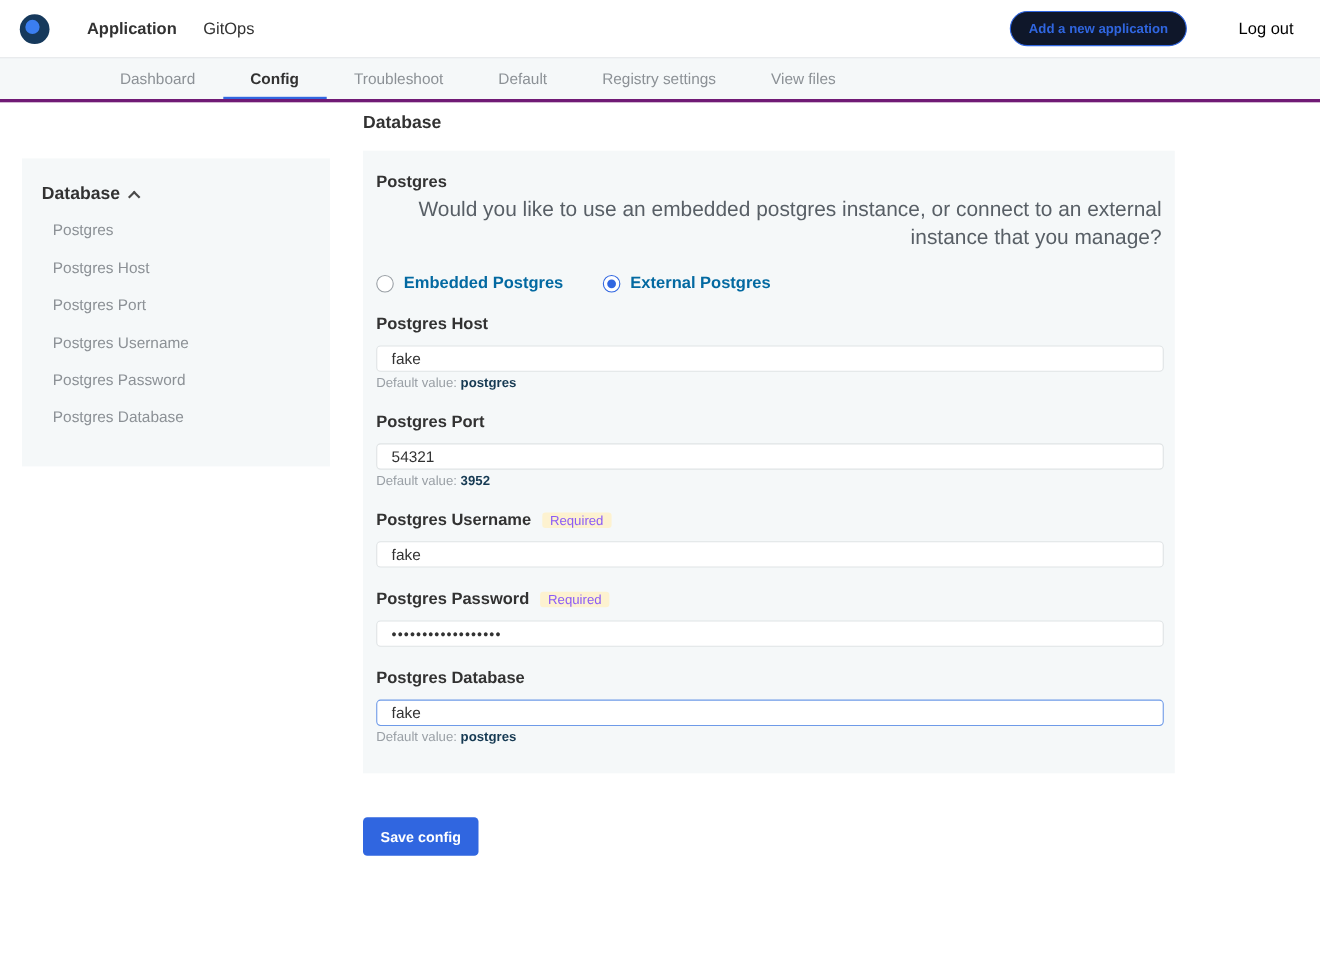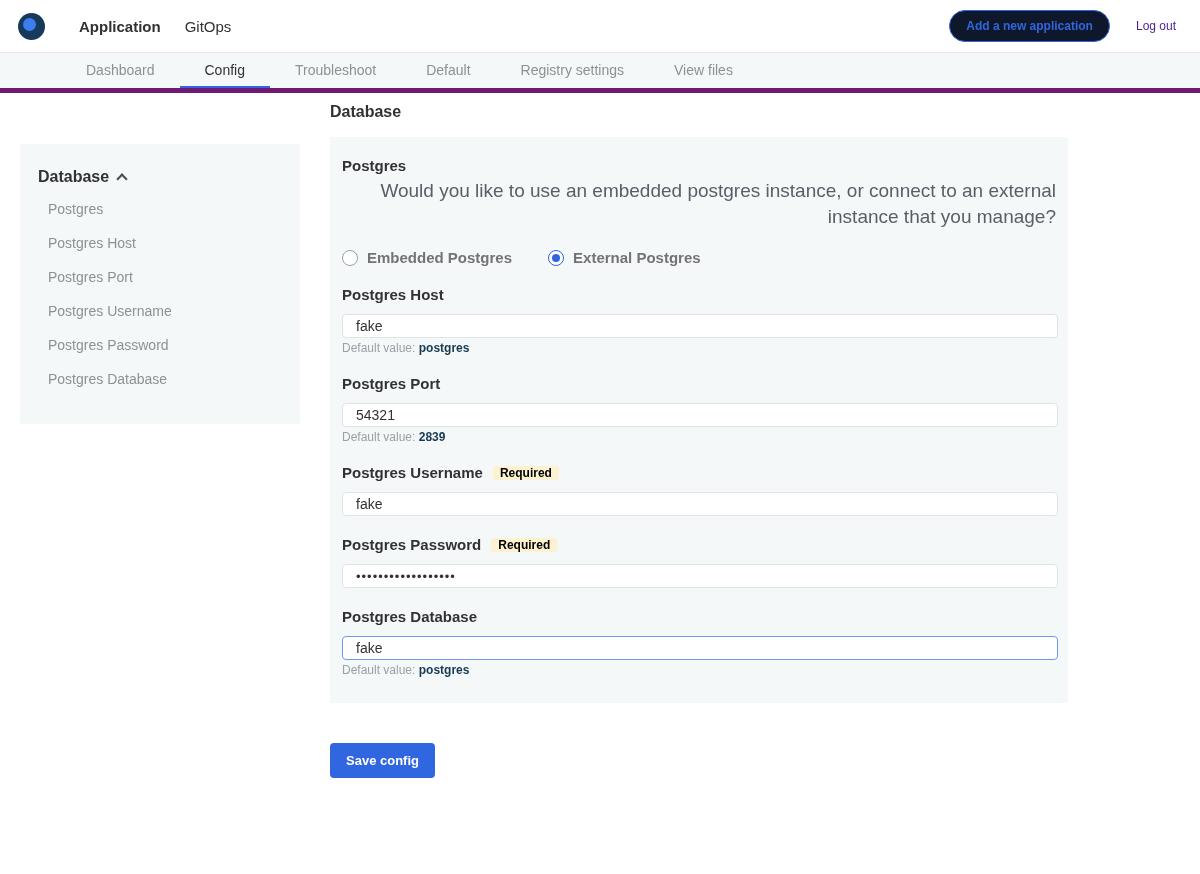--- a/index.html
+++ b/index.html
@@ -7,26 +7,26 @@
 
   
   .topbar { display: flex; align-items: center; height: 52px; padding: 0 24px 0 10px; background: #fff; }
   .logo { width: 27px; height: 27px; border-radius: 50%; background: #16395c; position: relative; margin-left: 8px; flex: 0 0 auto; }
   .logo::after { content: ""; position: absolute; left: 5px; top: 5px; width: 13px; height: 13px; border-radius: 50%; background: #3b7ef0; }
   .topbar-tabs { display: flex; align-items: center; margin-left: 34px; gap: 24px; height: 100%; }
   .topbar-tab { font-size: 15px; color: #323232; cursor: pointer; display: flex; align-items: center; height: 100%; }
   .topbar-tab.active { font-weight: bold; }
   .topbar-right { margin-left: auto; display: flex; align-items: center; gap: 26px; }
   .add-app-btn { border: 1px solid #3066e0; color: #3066e0; background: #0f172a; font-weight: bold; font-size: 12px; padding: 8px 16px; border-radius: 17px; cursor: pointer; font-family: "Liberation Sans", sans-serif; }
-  .logout { font-size: 12px; color: #4c1d95; cursor: pointer; }
+  .logout { font-size: 15px; color: #000000; cursor: pointer; margin-left: 21px; }
 
   
-  .subnav { display: flex; align-items: stretch; height: 41px; background: #f5f8f9; border-top: 1px solid #e5e8ea; border-bottom: 5px solid #701a75; padding-left: 61px; }
+  .subnav { display: flex; align-items: stretch; height: 41px; background: #f5f8f9; border-top: 1px solid #e5e8ea; border-bottom: 3px solid #701a75; padding-left: 84px; }
   .subnav-item { display: flex; align-items: center; padding: 0 25px; font-size: 14px; color: #8c9196; cursor: pointer; border-bottom: 2px solid transparent; }
-  .subnav-item.active { color: #323232; font-weight: normal; border-bottom: 2px solid #3066e0; }
+  .subnav-item.active { color: #323232; font-weight: bold; border-bottom: 2px solid #3066e0; }
 
   
   .content { display: flex; align-items: flex-start; padding: 51px 0 0 20px; }
   .sidebar { width: 280px; background: #f5f8f9; padding: 24px 18px 28px 18px; }
   .sidebar-group-title { font-size: 16px; font-weight: bold; color: #323232; display: flex; align-items: center; gap: 9px; cursor: pointer; }
   .chevron-up { display: inline-block; width: 8px; height: 8px; border-left: 2px solid #4a4a4a; border-top: 2px solid #4a4a4a; transform: rotate(45deg); margin-top: 4px; }
   .sidebar-items { margin-top: 6px; }
   .sidebar-item { font-size: 14px; color: #8c9196; padding: 9px 0 9px 10px; cursor: pointer; }
 
   
@@ -34,26 +34,26 @@
   .main-title { font-size: 16px; font-weight: bold; margin: -41px 0 16px 0; }
   .panel { background: #f5f8f9; padding: 20px 12px 26px 12px; }
   .group-label { font-size: 15px; font-weight: bold; color: #323232; }
   .group-help { font-size: 19px; color: #585f66; margin-top: 4px; line-height: 1.35; text-align: right; }
 
   .radio-row { display: flex; align-items: center; gap: 36px; margin-top: 20px; }
   .radio-option { display: flex; align-items: center; gap: 9px; cursor: pointer; }
   .radio-circle { width: 16px; height: 16px; border-radius: 50%; border: 1px solid #9aa0a6; background: #fff; position: relative; flex: 0 0 auto; }
   .radio-option.selected .radio-circle { border-color: #3066e0; }
   .radio-option.selected .radio-circle::after { content: ""; position: absolute; left: 3px; top: 3px; width: 8px; height: 8px; border-radius: 50%; background: #3066e0; }
-  .radio-label { font-size: 15px; font-weight: bold; color: #737373; }
+  .radio-label { font-size: 15px; font-weight: bold; color: #0369a1; }
 
   .field { margin-top: 20px; }
   .field-label-row { display: flex; align-items: center; gap: 10px; }
   .field-label { font-size: 15px; font-weight: bold; color: #323232; }
-  .required-badge { font-size: 12px; color: #000000; background: #fdf2d0; padding: 0 7px; border-radius: 3px; font-weight: bold; }
+  .required-badge { font-size: 12px; color: #8b5cf6; background: #fdf2d0; padding: 0 7px; border-radius: 3px; }
   .text-input { display: block; width: 716px; height: 24px; margin-top: 11px; border: 1px solid #dfe3e5; border-radius: 4px; background: #fff; padding: 0 13px; font-size: 14px; color: #323232; font-family: "Liberation Sans", sans-serif; outline: none; }
   .text-input.focused { border-color: #6e9ae8; }
   .text-input.password { letter-spacing: 1px; font-size: 13px; }
   .helper { margin-top: 3px; font-size: 12px; color: #9aa0a6; }
   .helper b { color: #163a53; }
 
   .save-btn { margin: 40px 0 30px 0; background: #3066e0; color: #fff; border: none; border-radius: 4px; font-weight: bold; font-size: 13px; padding: 10px 16px; cursor: pointer; font-family: "Liberation Sans", sans-serif; }
 </style>
 </head>
 <body>
@@ -125,21 +125,21 @@
         </div>
       </div>
 
       <div class="field">
         <div class="field-label-row">
           <span class="field-label">Postgres Port</span>
         </div>
         <input type="text" class="text-input" value="54321" style="">
         <div class="helper">
           <span>Default value:</span>
-          <b>2839</b>
+          <b>3952</b>
         </div>
       </div>
 
       <div class="field">
         <div class="field-label-row">
           <span class="field-label">Postgres Username</span>
           <span class="required-badge">Required</span>
         </div>
         <input type="text" class="text-input" value="fake" style="">
       </div>

